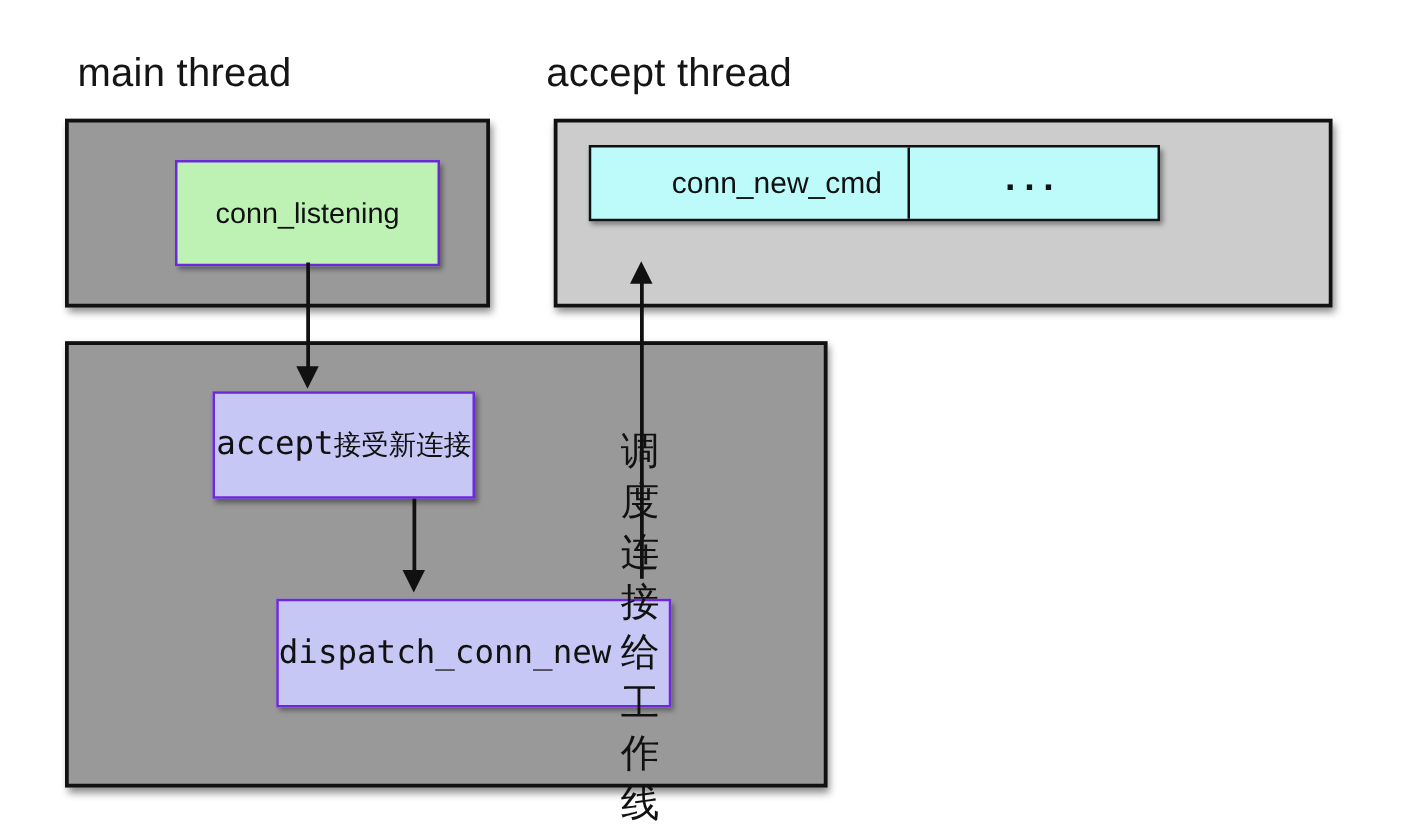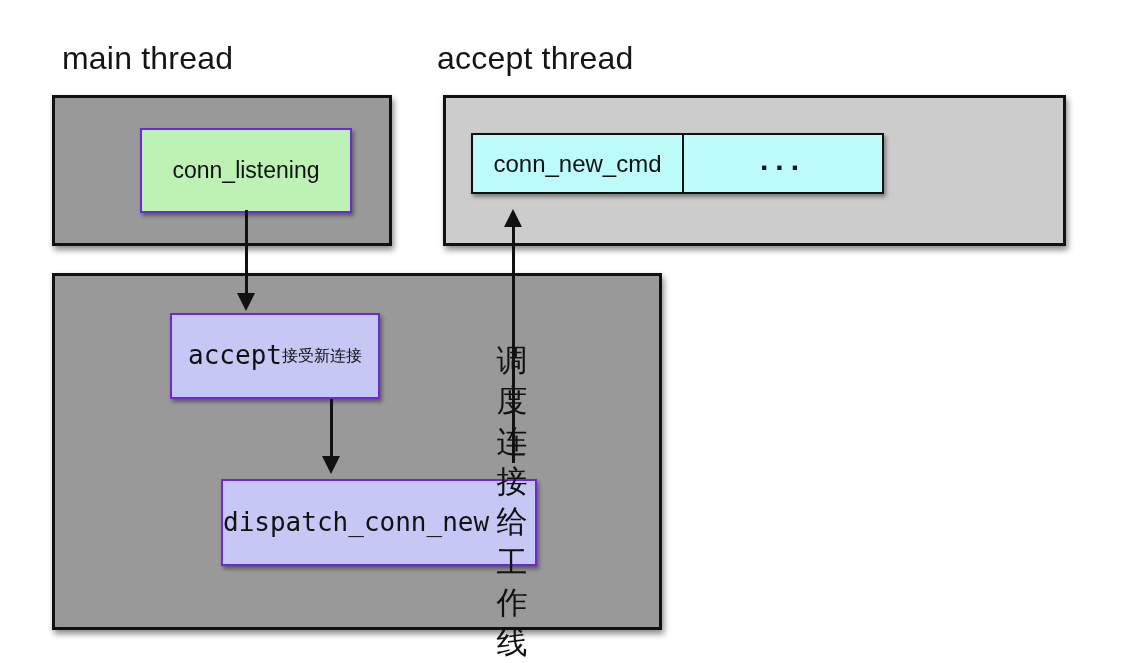--- a/index.html
+++ b/index.html
@@ -46,21 +46,21 @@
     line-height: 1.35;
   }
   .label-mono {
     font-family: "DejaVu Sans Mono", "Liberation Mono", monospace;
     font-size: 26px;
     color: #111;
     line-height: 1.3;
   }
   .caption {
     font-family: "Liberation Sans", sans-serif;
-    font-size: 16px;
+    font-size: 22px;
     color: #111;
     line-height: 1.3;
   }
   .queue {
     position: absolute;
     display: flex;
     border: 2px solid #111;
     box-sizing: content-box;
     background: #bdfbfb;
     box-shadow: 2px 3px 4px rgba(0,0,0,0.40);
@@ -108,21 +108,21 @@
   <div class="title" style="left:437px; top:40px;">accept thread</div>
 
   <div class="container dark" style="left:52px; top:95px; width:340px; height:151px;"></div>
   <div class="container light" style="left:443px; top:95px; width:623px; height:151px;"></div>
   <div class="container dark" style="left:52px; top:273px; width:610px; height:357px;"></div>
 
   <div class="node green" style="left:140px; top:128px; width:212px; height:85px;">
     <div class="label-sans">conn_listening</div>
   </div>
 
-  <div class="queue" style="left:471px; top:133px; height:57px;">
+  <div class="queue" style="left:471px; top:116px; height:57px;padding-left:44px;">
     <div class="cell" style="width:209px;">
       <span class="qlabel">conn_new_cmd</span>
     </div>
     <div class="cell second" style="width:200px;">
       <span class="dots">...</span>
     </div>
   </div>
 
   <div class="node lav" style="left:170px; top:313px; width:210px; height:86px;">
     <div class="label-mono">accept</div>

